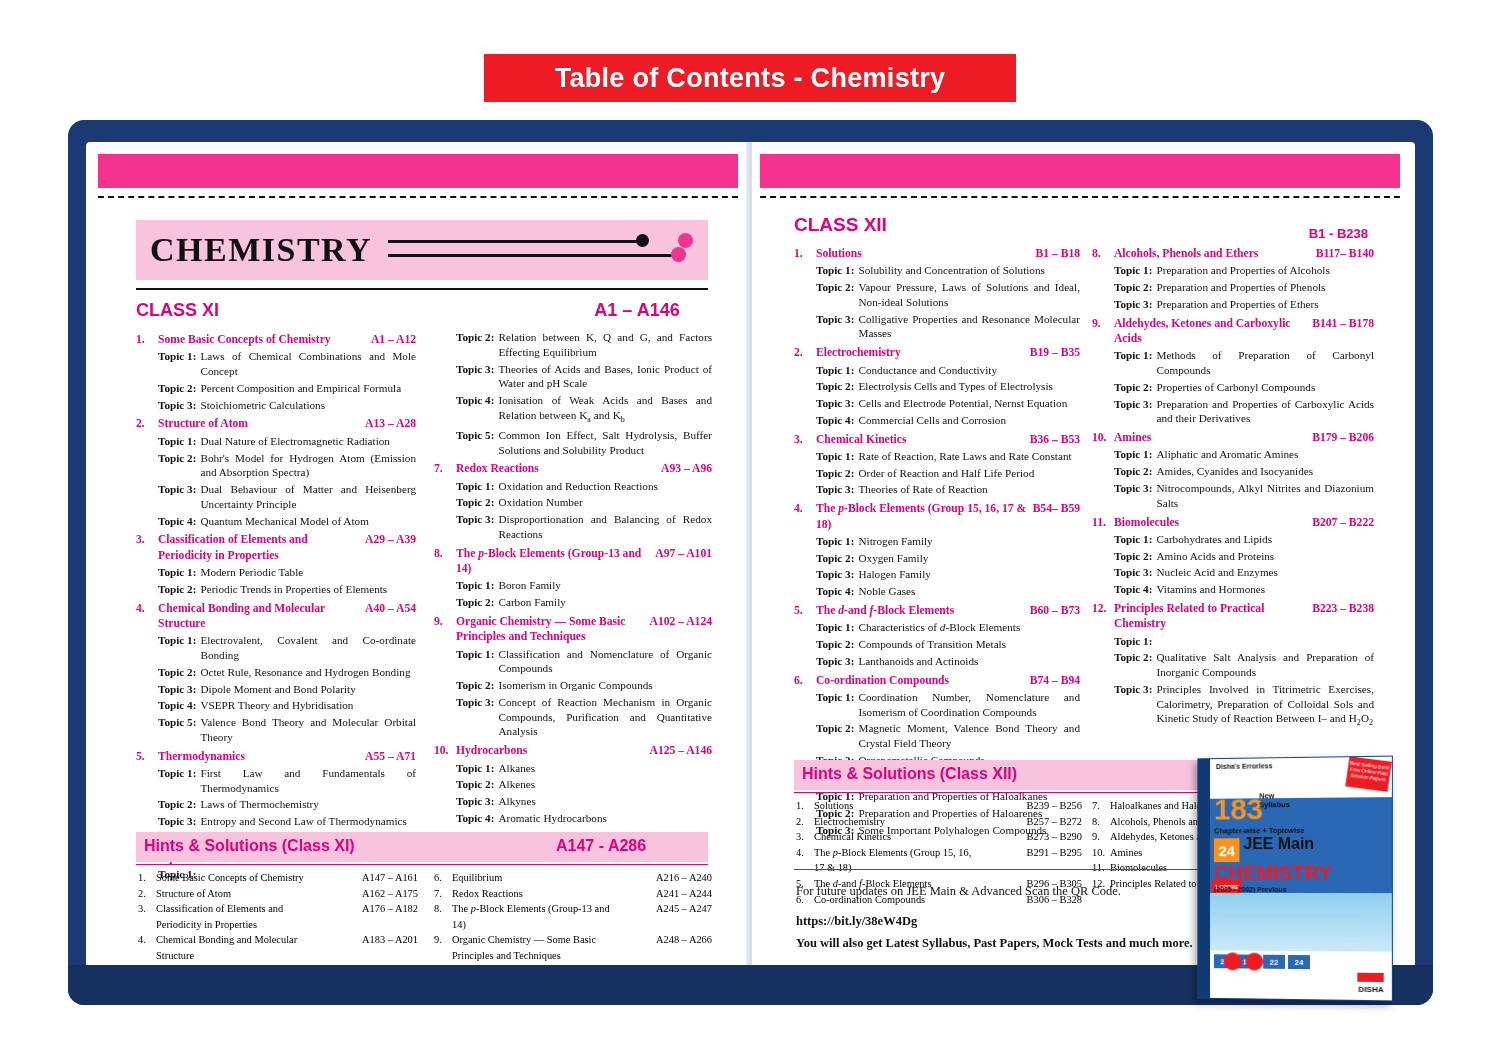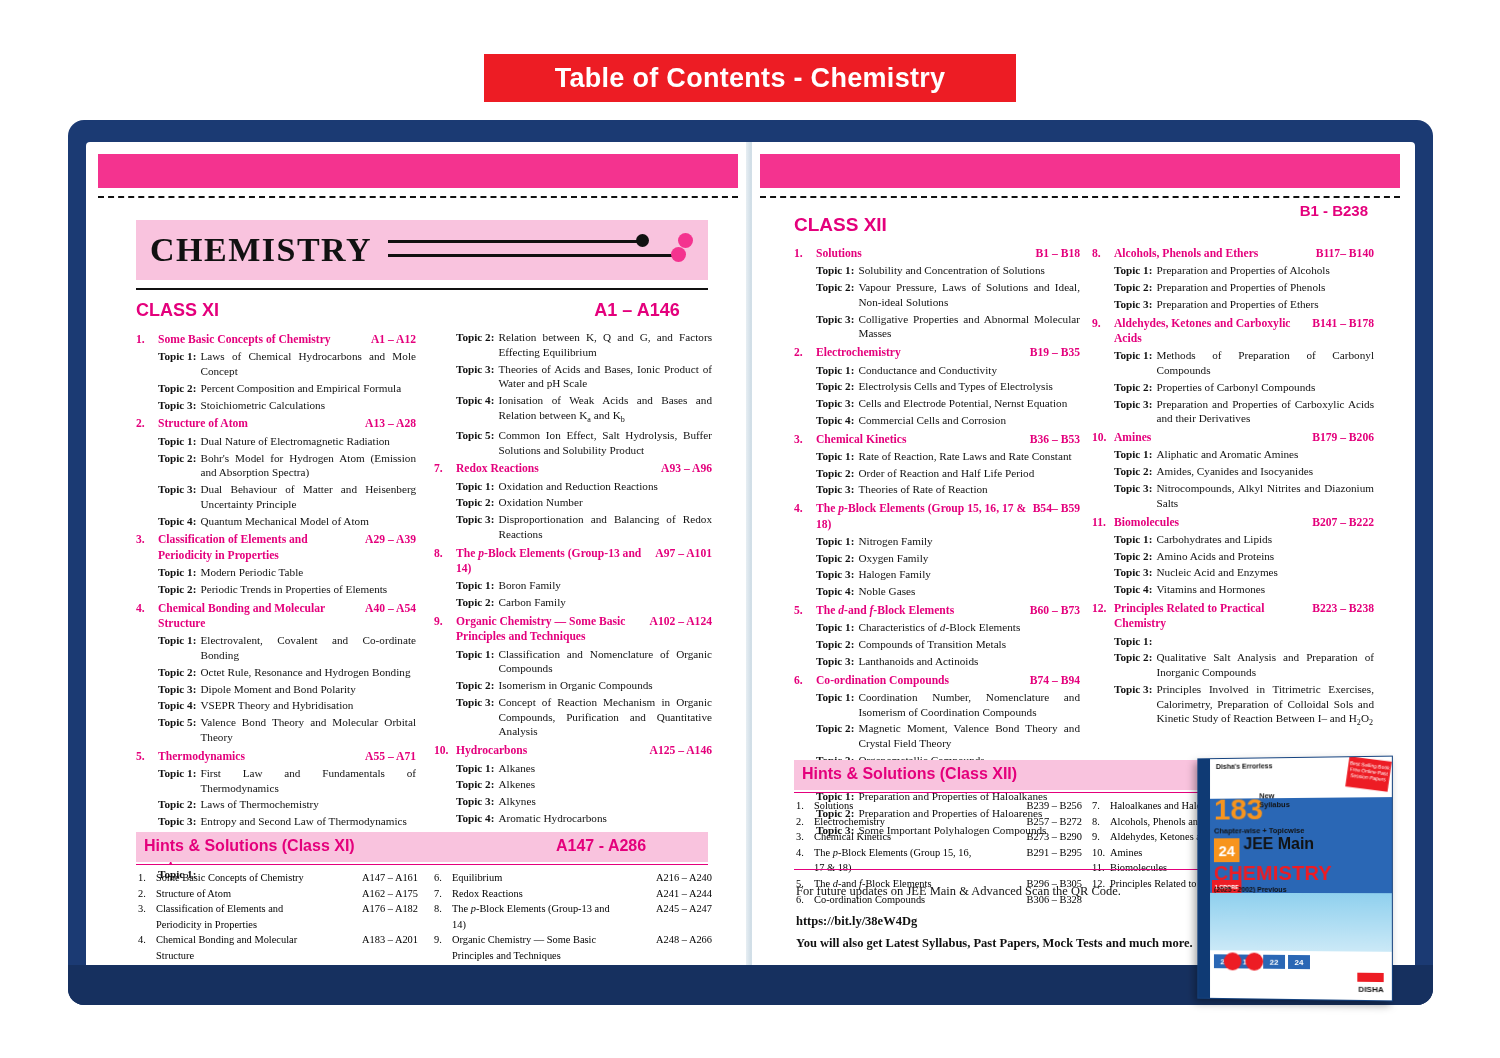--- a/index.html
+++ b/index.html
@@ -173,21 +173,21 @@
     <div class="cls-head pages" style="left:480px; top:158px; width:142px; text-align:center;">A1 – A146</div>
 
     <div class="col" id="lp-col1" style="left:50px; top:186px; width:280px;">
         <div class="chap">
           <span class="num">1.</span>
           <span class="nm">Some Basic Concepts of Chemistry</span>
           <span class="pg">A1 – A12</span>
         </div>
         <div class="topic">
           <span class="tlabel">Topic 1:</span>
-          <span class="ttext">Laws of Chemical Hydrocarbons and Mole Concept</span>
+          <span class="ttext">Laws of Chemical Combinations and Mole Concept</span>
         </div>
         <div class="topic">
           <span class="tlabel">Topic 2:</span>
           <span class="ttext">Percent Composition and Empirical Formula</span>
         </div>
         <div class="topic">
           <span class="tlabel">Topic 3:</span>
           <span class="ttext">Stoichiometric Calculations</span>
         </div>
         <div class="chap">
@@ -427,39 +427,39 @@
       </div>
   </div>
 
   <div class="spine"></div>
 
   <div class="page page-right">
     <div class="pink-bar r"></div>
     <div class="dash-line r"></div>
 
     <div class="cls-head" style="left:42px; top:72px; font-size:19px;">CLASS XII</div>
-    <div class="cls-head" style="left:470px; top:60px; width:146px; text-align:right; font-size:15px;">B1 - B238</div>
+    <div class="cls-head" style="left:470px; top:84px; width:146px; text-align:right; font-size:13px;">B1 - B238</div>
 
     <div class="col" id="rp-col1" style="left:42px; top:100px; width:286px;">
         <div class="chap">
           <span class="num">1.</span>
           <span class="nm">Solutions</span>
           <span class="pg">B1 – B18</span>
         </div>
         <div class="topic">
           <span class="tlabel">Topic 1:</span>
           <span class="ttext">Solubility and Concentration of Solutions</span>
         </div>
         <div class="topic">
           <span class="tlabel">Topic 2:</span>
           <span class="ttext">Vapour Pressure, Laws of Solutions and Ideal, Non-ideal Solutions</span>
         </div>
         <div class="topic">
           <span class="tlabel">Topic 3:</span>
-          <span class="ttext">Colligative Properties and Abnormal Molecular Masses</span>
+          <span class="ttext">Colligative Properties and Resonance Molecular Masses</span>
         </div>
         <div class="chap">
           <span class="num">2.</span>
           <span class="nm">Electrochemistry</span>
           <span class="pg">B19 – B35</span>
         </div>
         <div class="topic">
           <span class="tlabel">Topic 1:</span>
           <span class="ttext">Conductance and Conductivity</span>
         </div>

